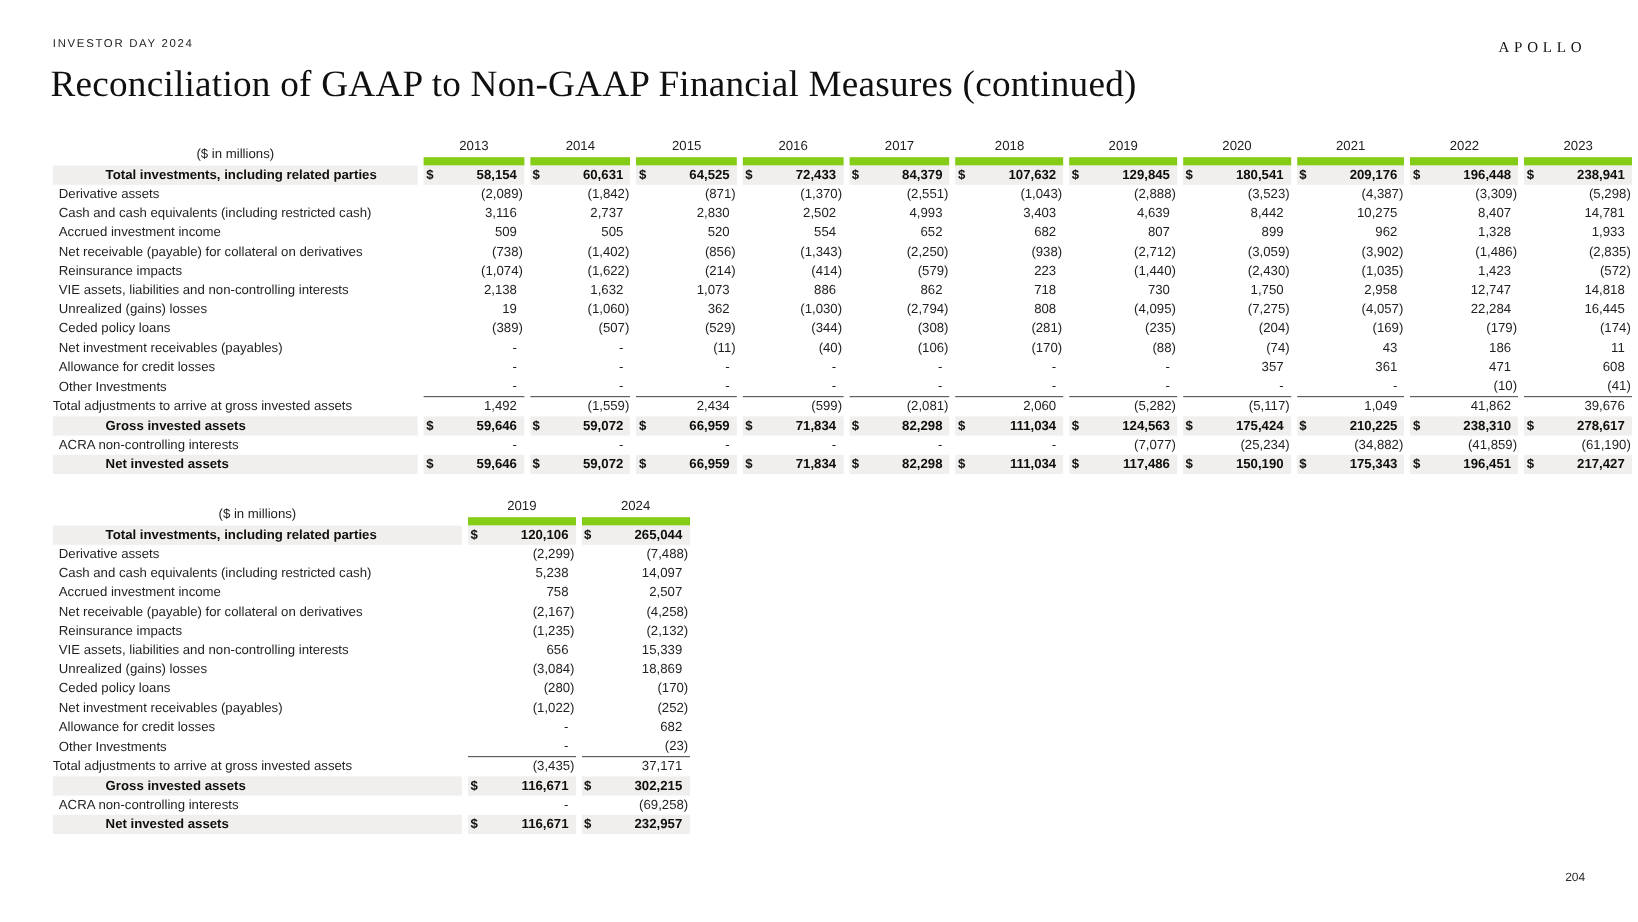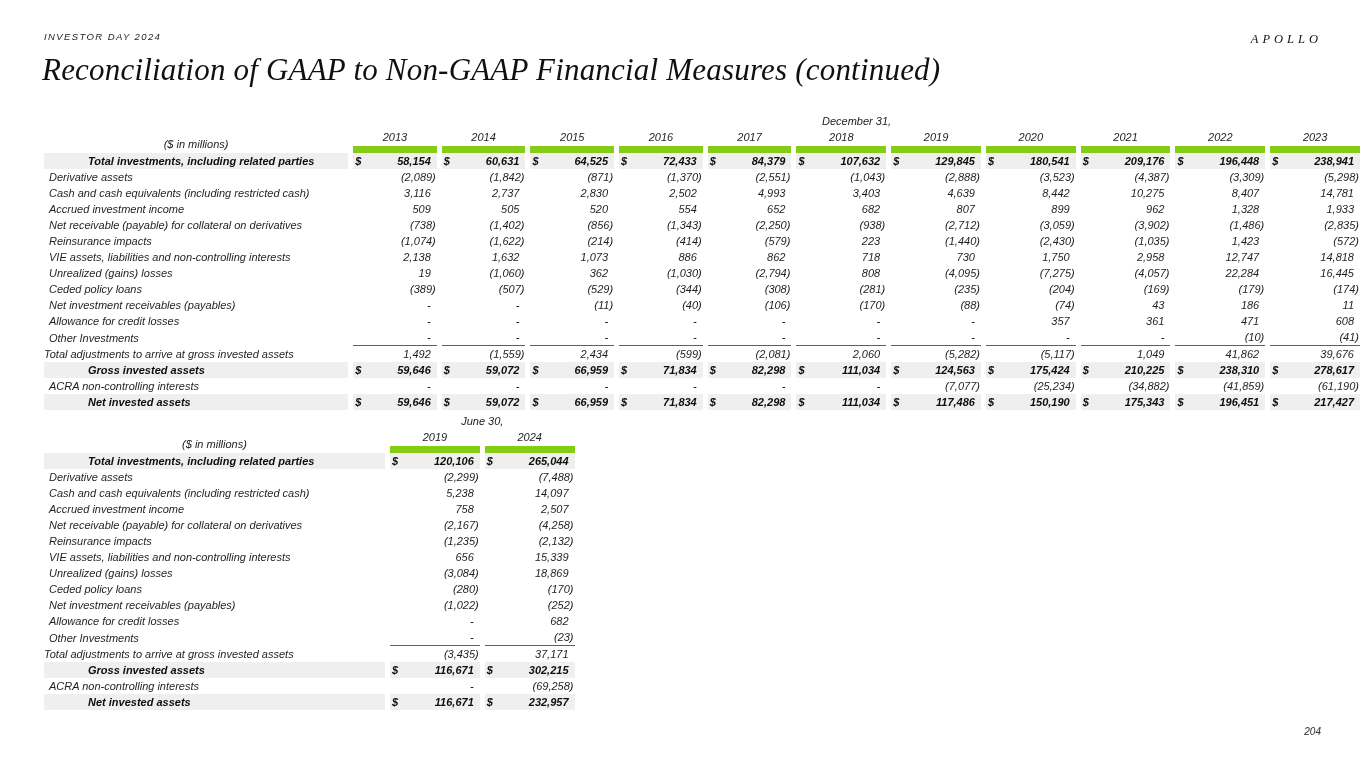--- a/index.html
+++ b/index.html
@@ -1,19 +1,19 @@
 <!DOCTYPE html>
 <html><head>
 <meta charset="utf-8">
 <style>
   * { margin:0; padding:0; box-sizing:border-box; }
   html,body { width:1365px; height:768px; background:#ffffff; overflow:hidden; }
   body { font-family:"Liberation Sans", sans-serif; color:#1f1f1f; position:relative; }
 
-  .slide { position:absolute; inset:0; background:#ffffff;font-style:italic; }
+  .slide { position:absolute; inset:0; background:#ffffff; }
 
   .eyebrow {
     position:absolute; left:44px; top:31px;
     font-size:9.5px; letter-spacing:1.4px; color:#1c1c1c; font-weight:500;
   }
   .logo {
     position:absolute; right:43px; top:32px;
     font-family:"Liberation Serif", serif;
     font-size:12.5px; letter-spacing:4px; color:#111; font-weight:500;
   }
@@ -77,24 +77,20 @@
           <col class="yr">
           <col class="yr">
           <col class="yr">
           <col class="yr">
           <col class="yr">
           <col class="yr">
           <col class="yr">
           <col class="yr">
         </colgroup>
         <tbody>
-          <tr class="ghdr">
-            <td></td>
-            <td class="ghcell" colspan="11">December 31,</td>
-          </tr>
           <tr class="yhdr">
             <td class="unit">($ in millions)</td>
             <td class="ycell">2013</td>
             <td class="ycell">2014</td>
             <td class="ycell">2015</td>
             <td class="ycell">2016</td>
             <td class="ycell">2017</td>
             <td class="ycell">2018</td>
             <td class="ycell">2019</td>
             <td class="ycell">2020</td>
@@ -330,24 +326,20 @@
       </table>
     </div>
   <div id="table2" class="tblwrap t2">
       <table class="fintable t2">
         <colgroup>
           <col class="lbl">
           <col class="yr">
           <col class="yr">
         </colgroup>
         <tbody>
-          <tr class="ghdr">
-            <td></td>
-            <td class="ghcell" colspan="2">June 30,</td>
-          </tr>
           <tr class="yhdr">
             <td class="unit">($ in millions)</td>
             <td class="ycell">2019</td>
             <td class="ycell">2024</td>
           </tr>
           <tr class="drow b sh">
             <td class="lblc">Total investments, including related parties</td>
             <td class="vc"><span class="d">$</span><span class="n pn">120,106</span></td>
             <td class="vc"><span class="d">$</span><span class="n pn">265,044</span></td>
           </tr>

